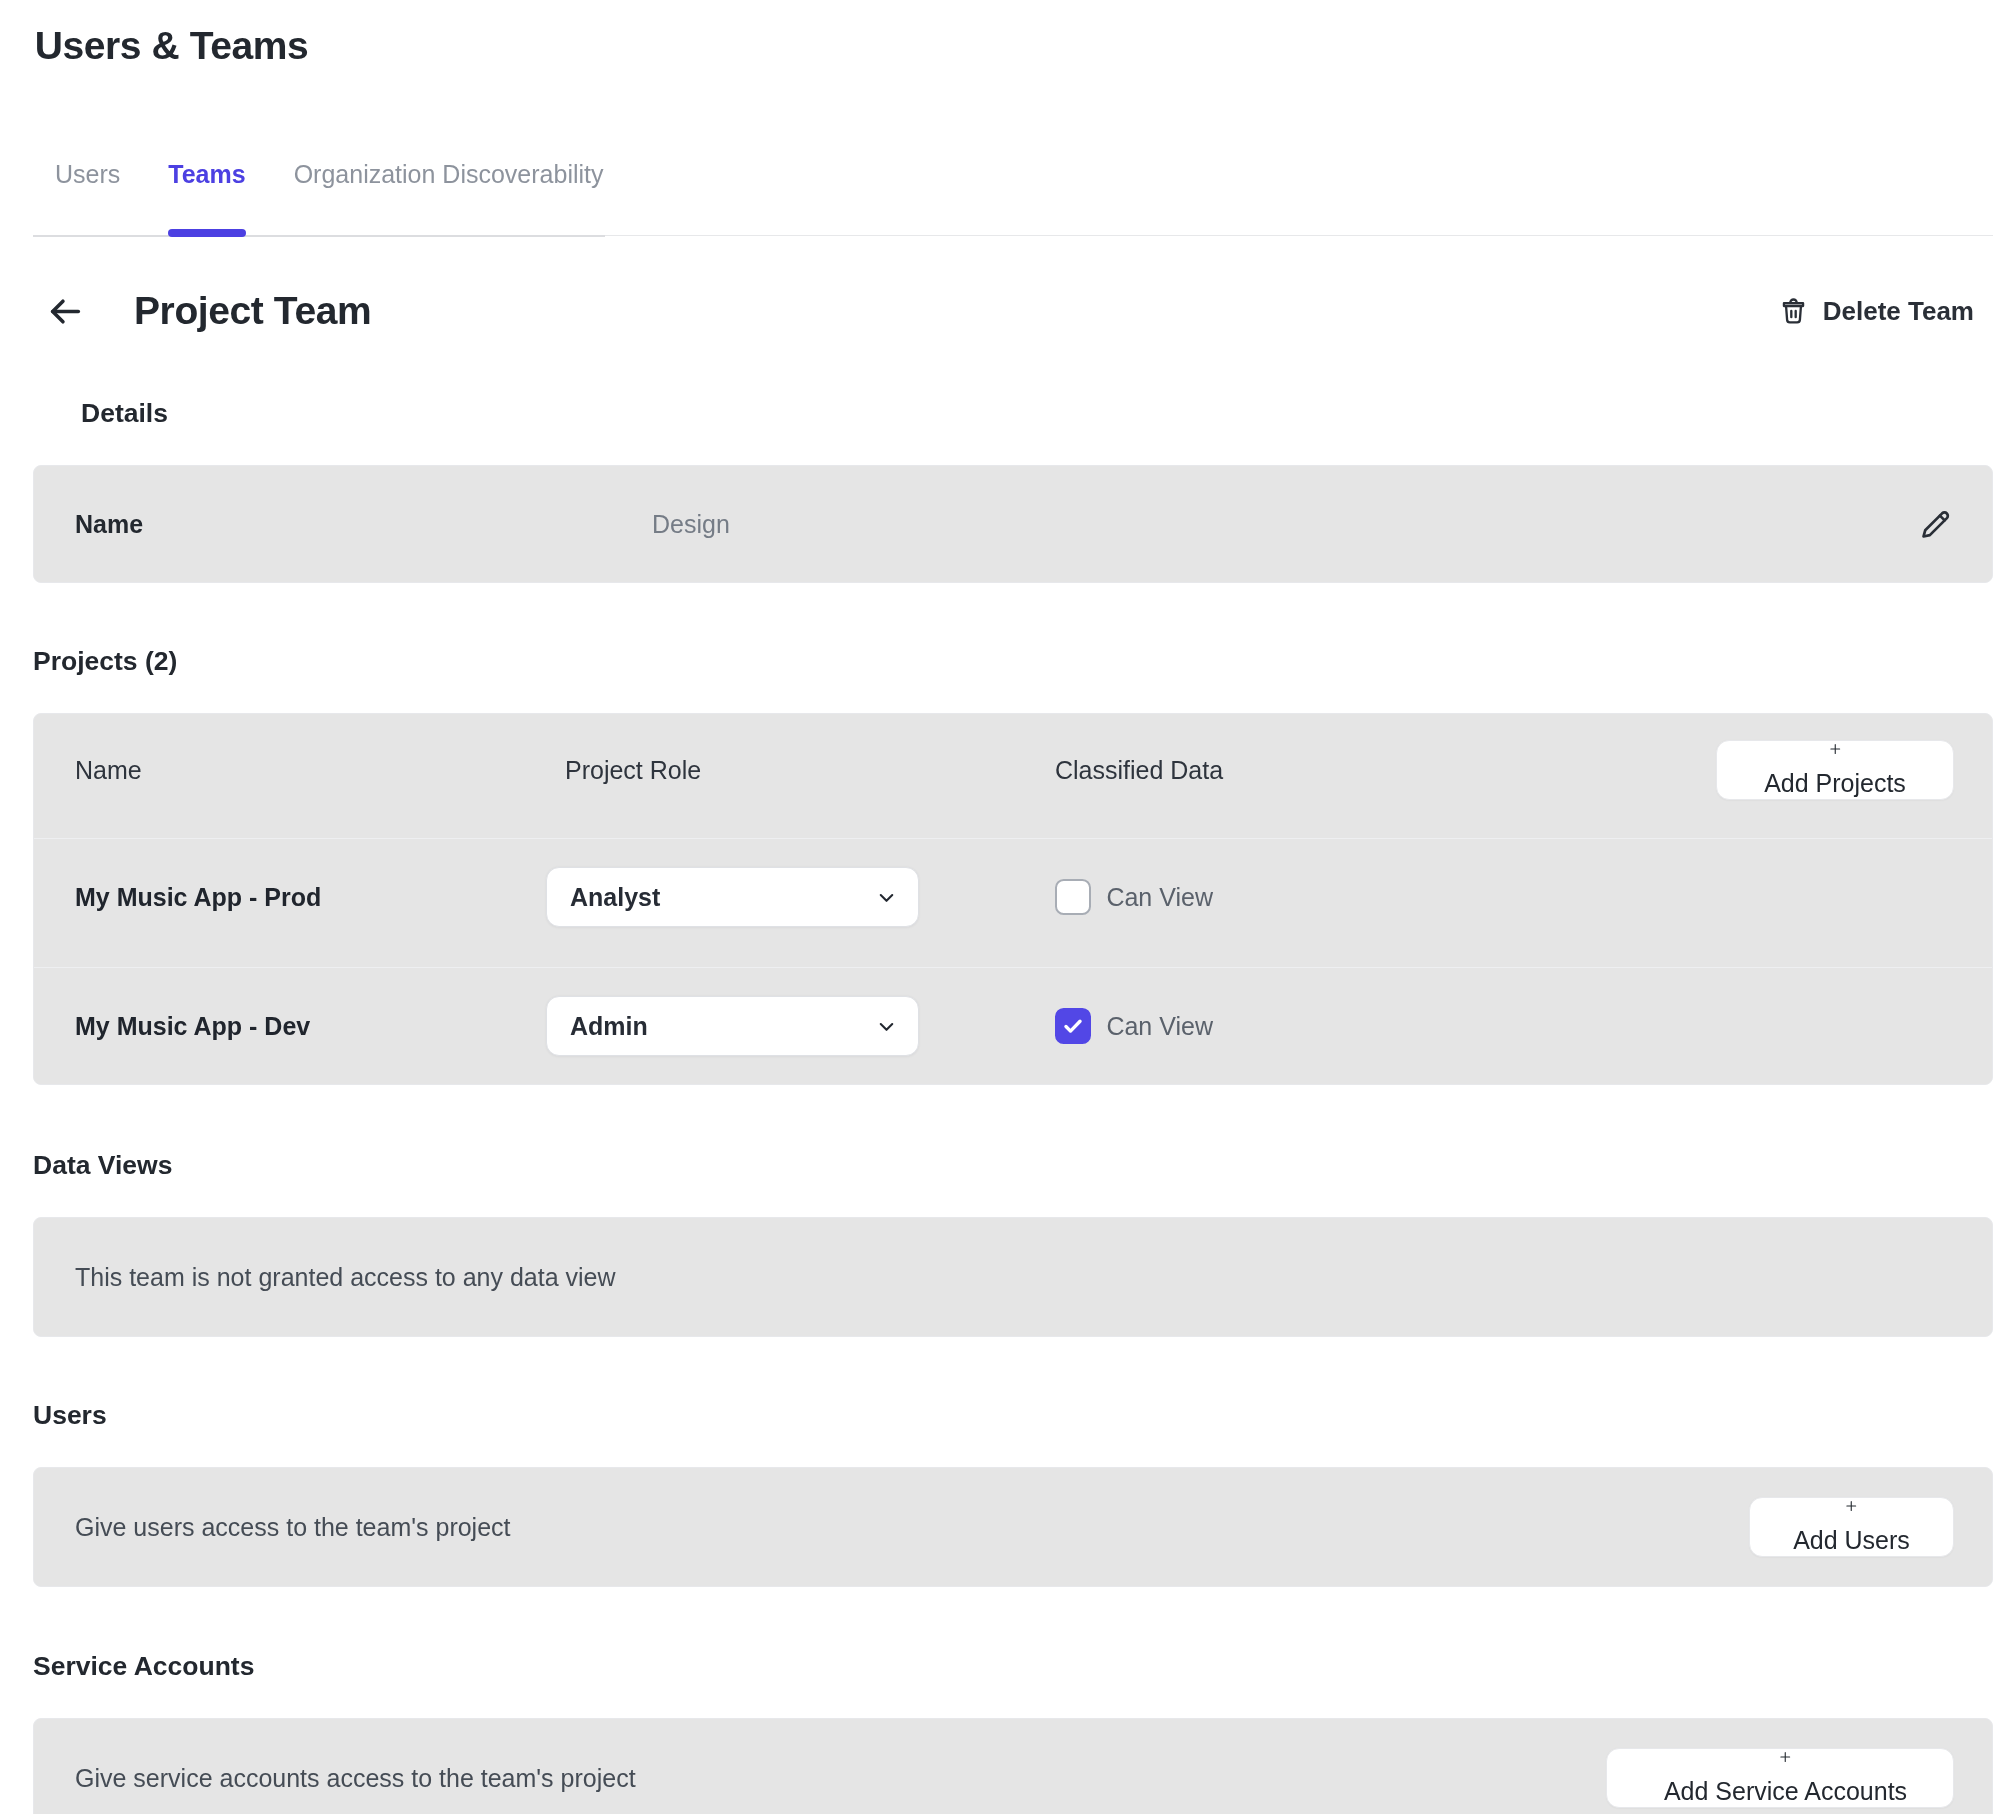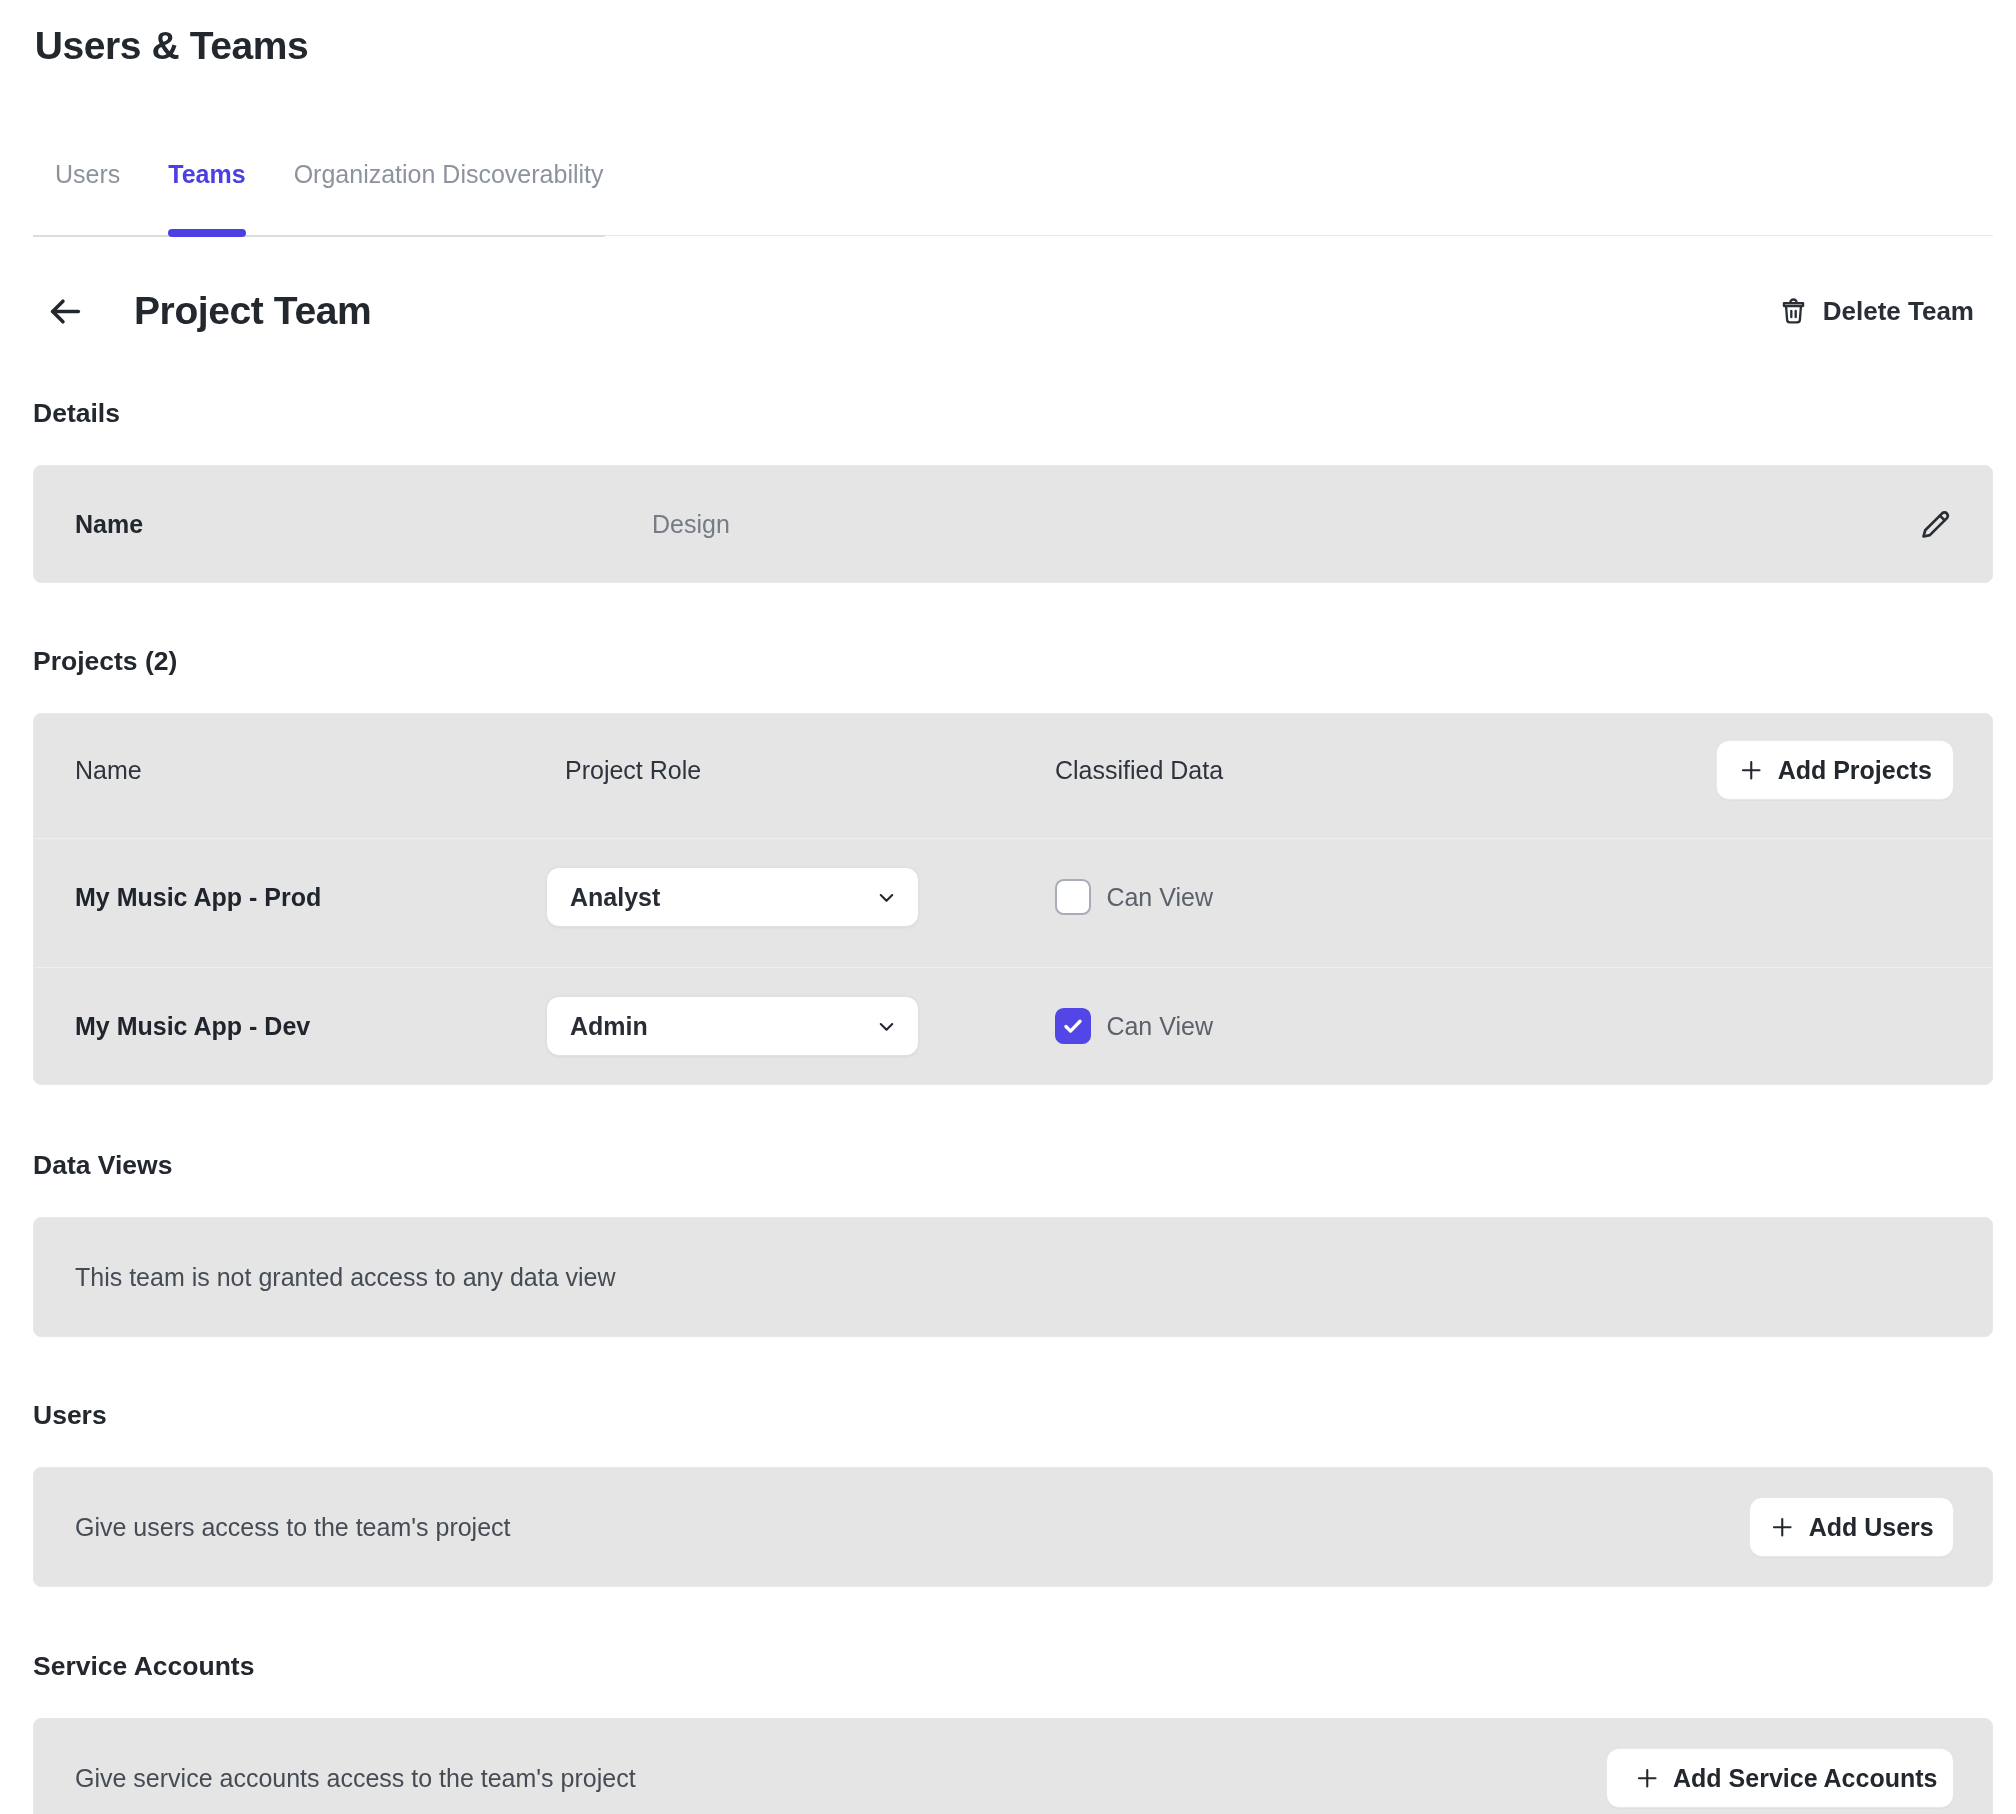--- a/index.html
+++ b/index.html
@@ -51,21 +51,21 @@
   .team-header{display:flex;align-items:center;margin:53px 0 0 12px;}
   .back-arrow{width:41px;height:41px;color:var(--ink-strong);cursor:pointer;flex:0 0 auto;}
   .back-arrow svg{width:41px;height:41px;display:block;}
   .team-name{font-size:39px;font-weight:700;color:var(--ink-strong);margin-left:48px;letter-spacing:-0.4px;}
   .delete-team{display:flex;align-items:center;gap:13.7px;margin-left:auto;margin-right:19px;cursor:pointer;}
   .delete-team svg{width:31px;height:31px;color:#2a2f37;display:block;}
   .delete-team span{font-size:26px;font-weight:700;color:#2a2f37;}
 
   
   .section-heading{font-size:26.5px;font-weight:700;color:var(--ink-strong);margin:0;}
-  .hd-details{margin-top:65px;}
+  .hd-details{margin-top:65px;margin-left:48px;}
   .hd-projects{margin-top:63px;}
   .hd-dataviews{margin-top:65px;}
   .hd-users{margin-top:63px;}
   .hd-service{margin-top:64px;}
 
   
   .card{
     border:1.7px solid var(--card-border);border-radius:8px;background:#e5e5e5;margin-top:36px;
   }
 
@@ -104,22 +104,23 @@
   }
   .checkbox .check{display:none;width:26px;height:26px;}
   .checkbox.on{background:var(--check);border-color:var(--check);}
   .checkbox.on .check{display:block;}
   .canview-label{margin-left:15.4px;font-size:25px;color:var(--canview);}
 
   
   .btn{
     display:flex;align-items:center;justify-content:center;gap:13px;
     height:60px;border:1.7px solid var(--card-border);border-radius:13px;background:#fff;
-    font-size:25px;font-weight:700;color:#23282f;cursor:pointer;white-space:nowrap;
+    font-size:25px;font-weight:400;color:#23282f;cursor:pointer;white-space:nowrap;
     box-shadow:0 0.9px 1.7px rgba(16,24,40,0.03);
+    flex-direction:column;
   }
   .btn .plus{width:26.5px;height:26.5px;display:block;}
   .btn-add-projects{width:238px;}
   .btn-add-users{width:205px;}
   .btn-add-service{width:348px;padding-left:17px;}
 
   
   .msg-card{height:120px;display:flex;align-items:center;padding:0 38px 0 41px;}
   .msg-text{font-size:25px;color:var(--body-text);}
   .msg-card .btn{margin-left:auto;}

